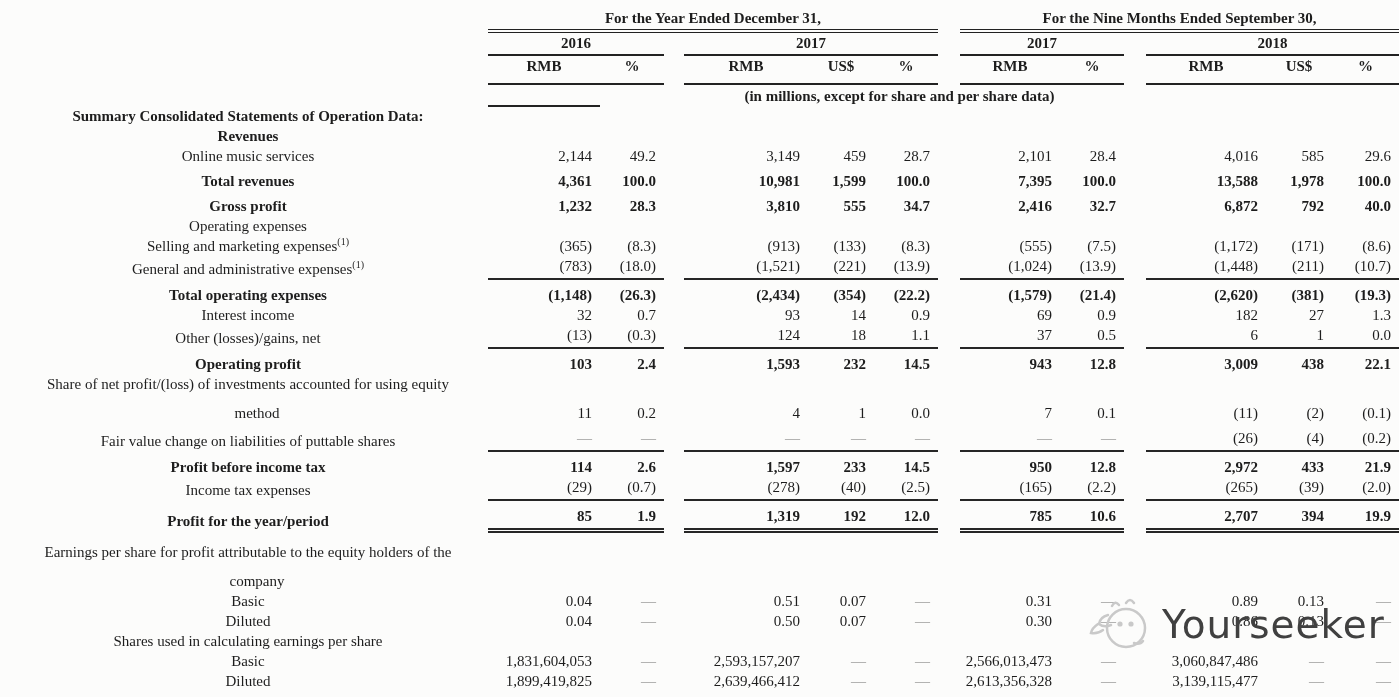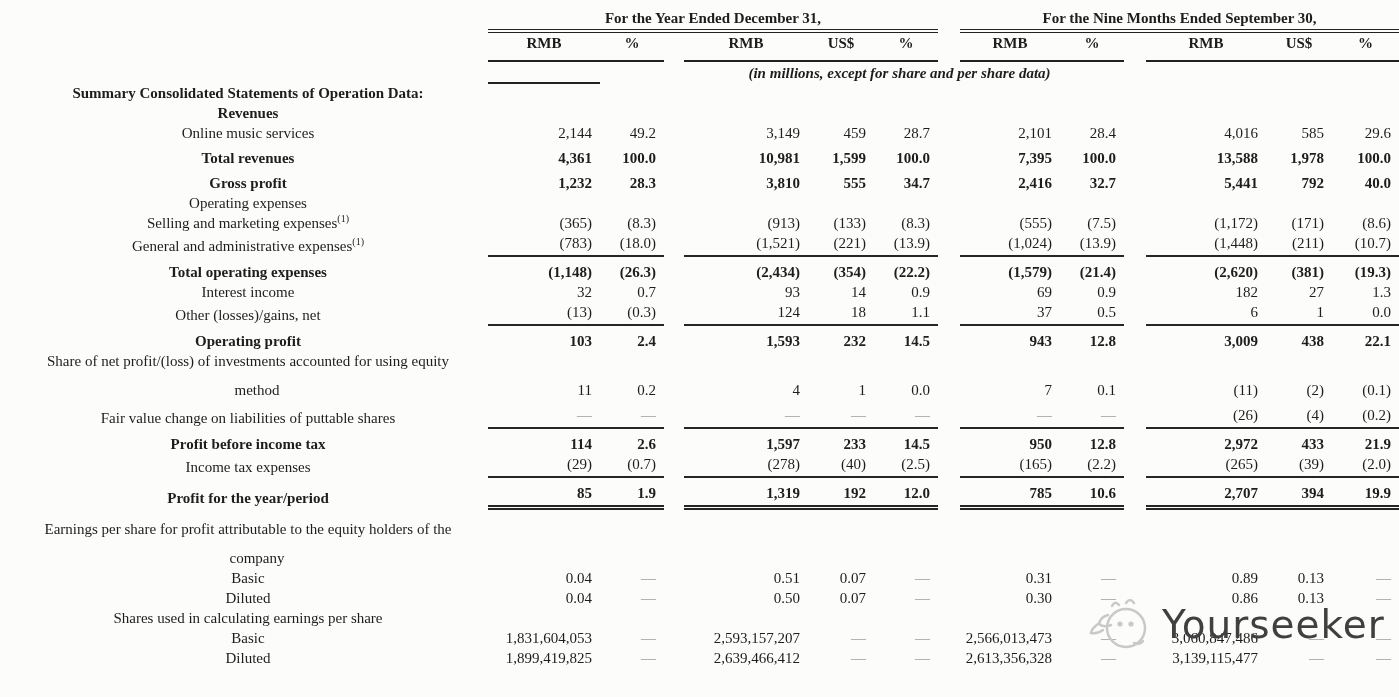--- a/index.html
+++ b/index.html
@@ -18,21 +18,21 @@
     table-layout: fixed;
     width: 1399px;
   }
   td, th { vertical-align: bottom; font-size: 15px; line-height: 17px; padding: 2px 0 1px; }
 
   
   thead th { font-weight: bold; text-align: center; white-space: nowrap; }
   .hd-grp { border-bottom: 4px double #222; padding-bottom: 2px; }
   .hd-yr  { border-bottom: 2px solid #222; padding-bottom: 2px; }
   .hd-col { border-bottom: 2px solid #222; padding-bottom: 8px; }
-  .note-row td { font-weight: bold; text-align: center; padding-top: 3px; font-style: italic; }
+  .note-row td { font-weight: bold; text-align: center; padding-top: 3px; }
   .note-shift { display: inline-block; transform: translateX(-100px); white-space: nowrap; }
   .artifact { border-bottom: 2px solid #222; }
 
   
   td.label { padding-left: 8px; text-align: center; }
   td.num { text-align: right; padding-right: 8px; white-space: nowrap; }
   .b { font-weight: bold; }
   .indent1 { padding-left: 46px; }
   .l2 { display: block; padding-left: 18px; margin-top: 12px; }
   td.u  { border-bottom: 2px solid #262626; padding-bottom: 3px; }
@@ -82,20 +82,30 @@
     </colgroup>
     <thead>
       <tr>
         <td></td>
         <th class="hd-grp" colspan="6">For the Year Ended December 31,</th>
         <td></td>
         <th class="hd-grp" colspan="6">For the Nine Months Ended September 30,</th>
       </tr>
       <tr>
         <td></td>
+        <th class="hd-yr" colspan="2">2016</th>
+        <td></td>
+        <th class="hd-yr" colspan="3">2017</th>
+        <td></td>
+        <th class="hd-yr" colspan="2">2017</th>
+        <td></td>
+        <th class="hd-yr" colspan="3">2018</th>
+      </tr>
+      <tr>
+        <td></td>
         <th class="hd-col">RMB</th>
         <th class="hd-col">%</th>
         <td></td>
         <th class="hd-col">RMB</th>
         <th class="hd-col">US$</th>
         <th class="hd-col">%</th>
         <td></td>
         <th class="hd-col">RMB</th>
         <th class="hd-col">%</th>
         <td></td>
@@ -179,21 +189,21 @@
           <td class="num b">1,232</td>
           <td class="num b">28.3</td>
           <td></td>
           <td class="num b">3,810</td>
           <td class="num b">555</td>
           <td class="num b">34.7</td>
           <td></td>
           <td class="num b">2,416</td>
           <td class="num b">32.7</td>
           <td></td>
-          <td class="num b">5,441</td>
+          <td class="num b">6,872</td>
           <td class="num b">792</td>
           <td class="num b">40.0</td>
         </tr>
         <tr>
           <td class="label">Operating expenses</td>
           <td></td>
           <td></td>
           <td></td>
           <td></td>
           <td></td>

